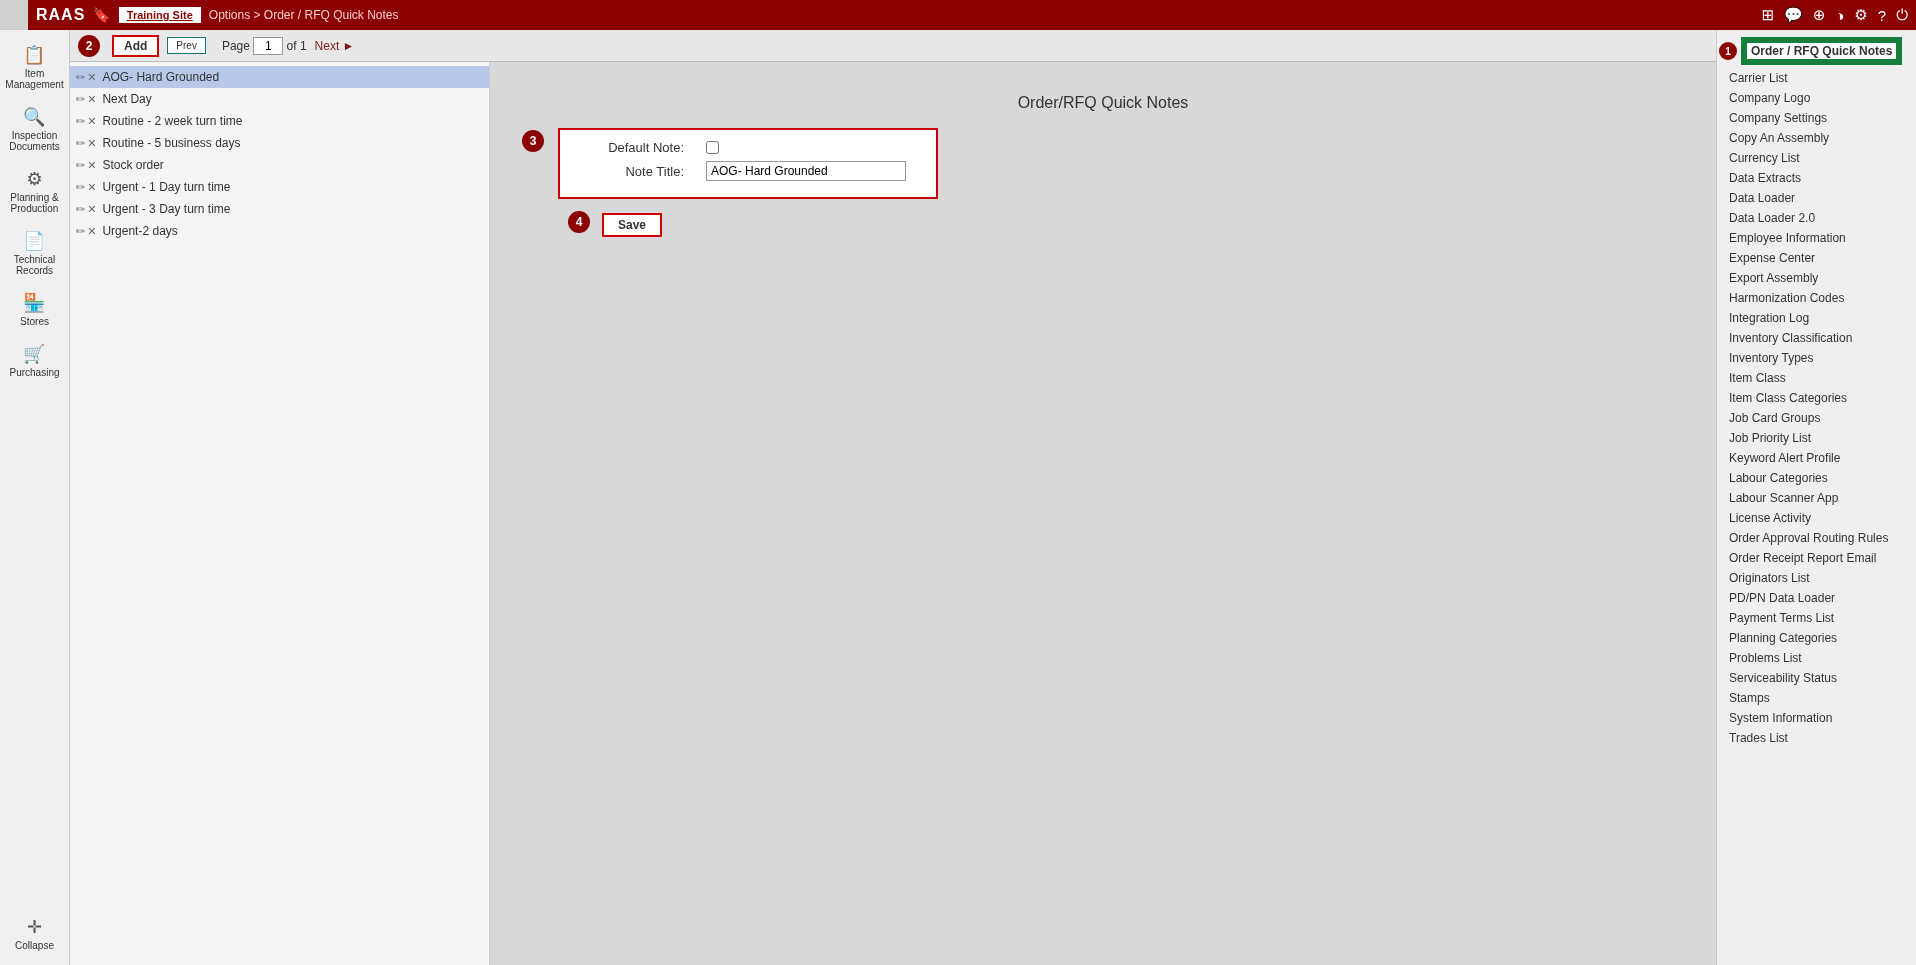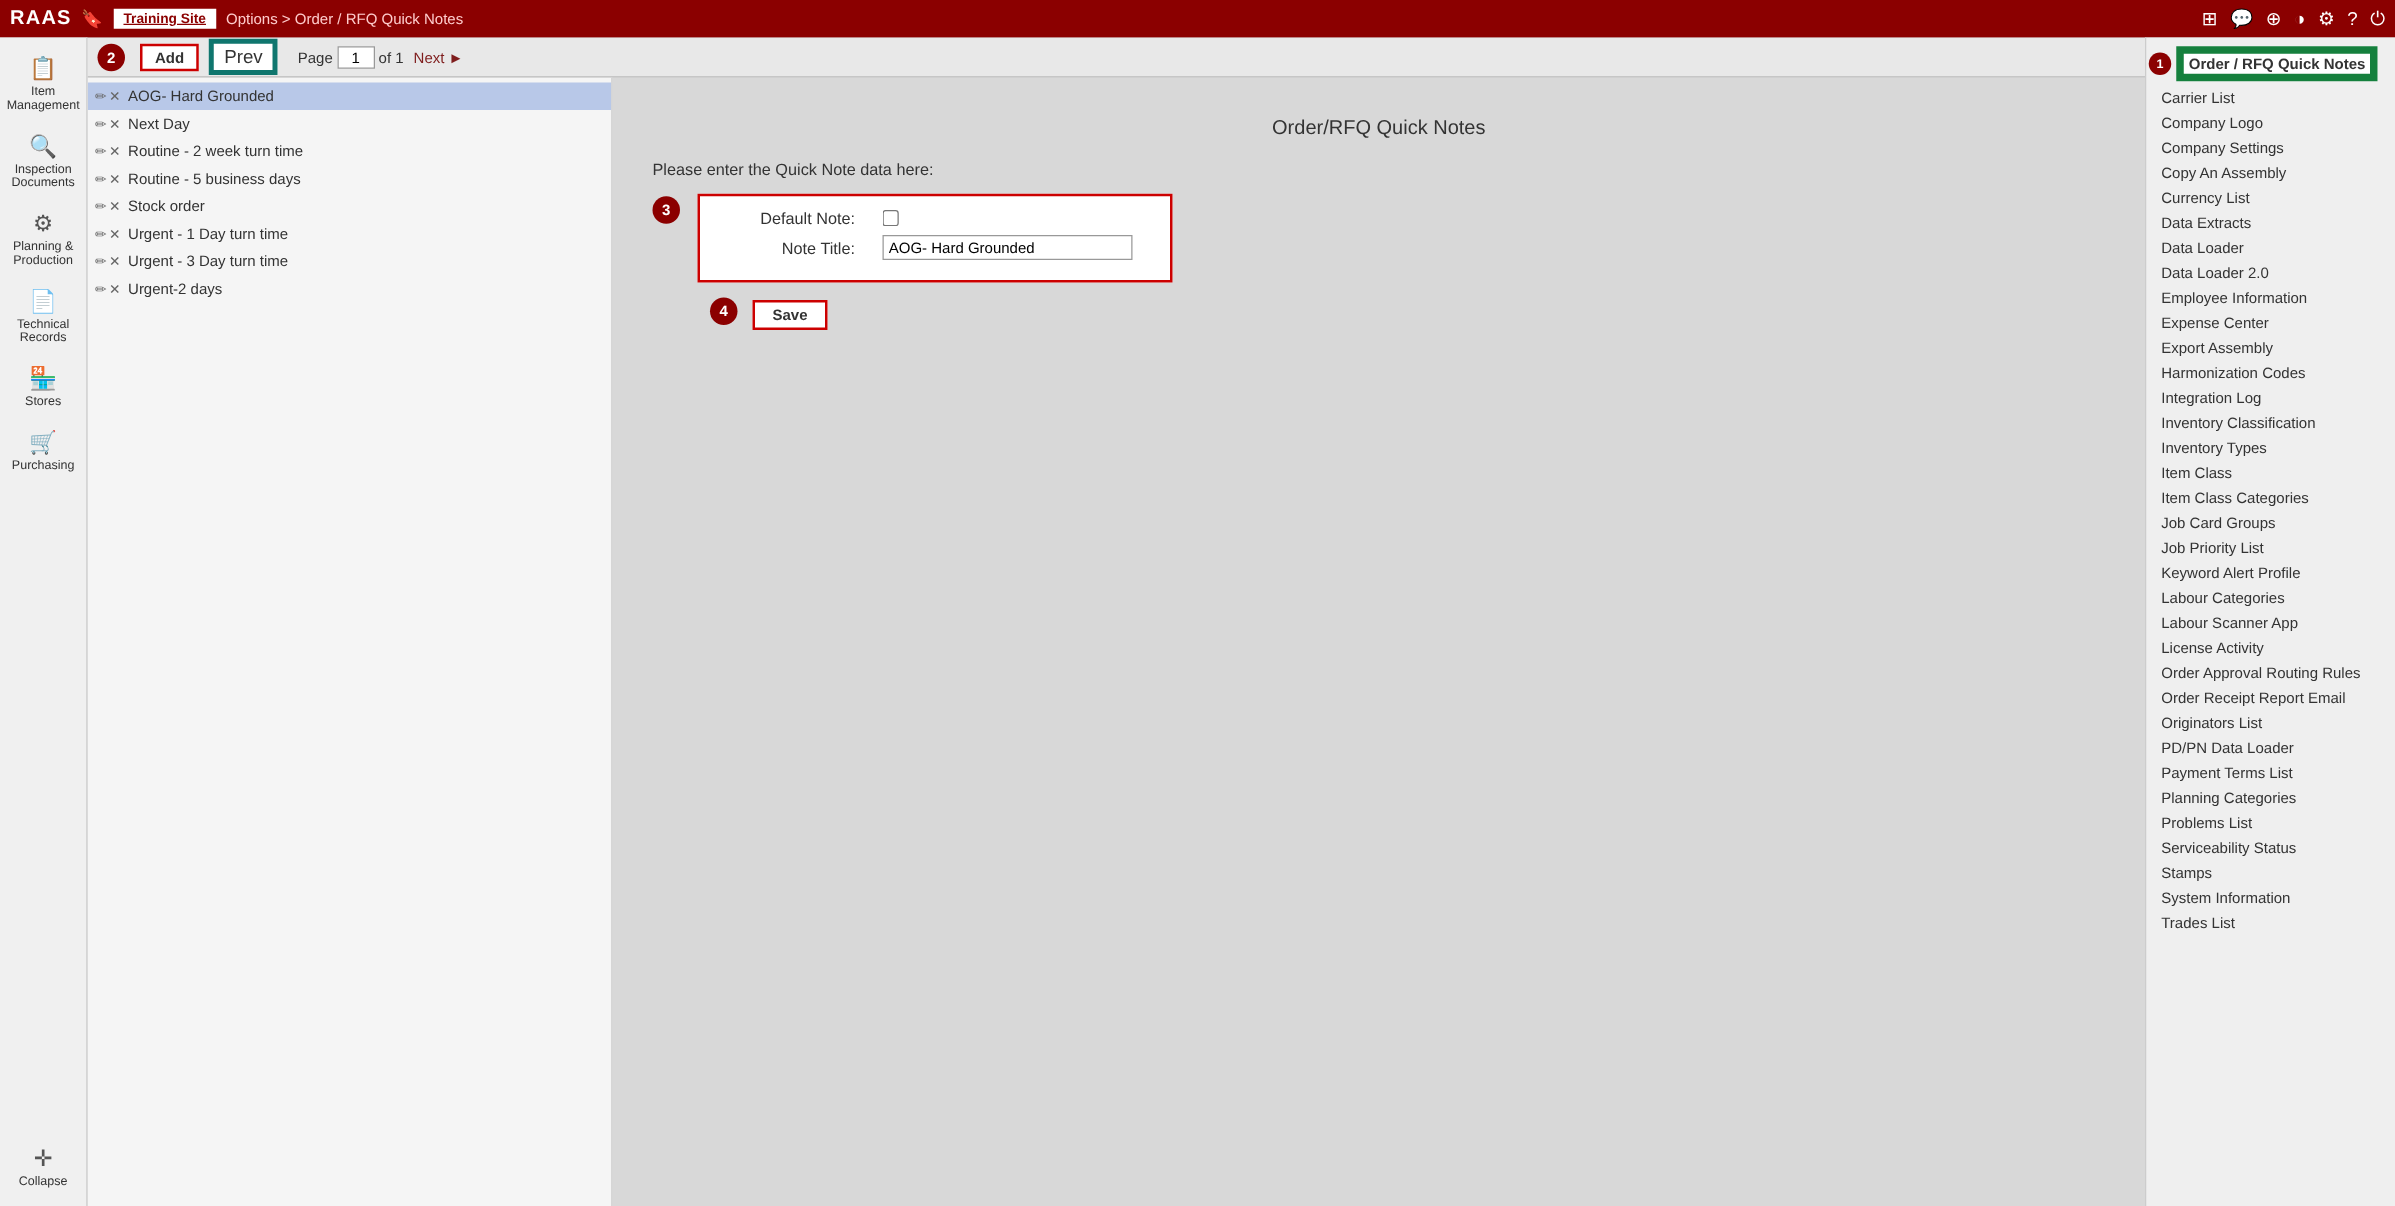--- a/index.html
+++ b/index.html
@@ -1,21 +1,21 @@
 <!DOCTYPE html>
 <html><head>
   <meta charset="utf-8">
   <style>
     * { box-sizing: border-box; margin: 0; padding: 0; }
     body { font-family: Arial, sans-serif; font-size: 12px; background: #d0d0d0; overflow: hidden; }
 
     
     .top-bar {
       display: flex; align-items: center; background: #8b0000; height: 30px; padding: 0 8px;
-      color: white; gap: 8px;
+      color: white; gap: 8px; margin-left: 28px;
     }
     .top-bar .logo { font-size: 16px; font-weight: bold; color: white; letter-spacing: 1px; }
     .top-bar .bookmark-icon { color: white; font-size: 14px; }
     .top-bar .training-btn {
       background: white; color: #8b0000; border: none; padding: 2px 8px;
       font-size: 11px; font-weight: bold; cursor: pointer; text-decoration: underline; text-align: right;
     }
     .top-bar .breadcrumb { color: #ffcccc; font-size: 12px; }
     .top-bar .right-icons { margin-left: auto; display: flex; gap: 10px; align-items: center; }
     .top-bar .right-icons span { color: white; font-size: 15px; cursor: pointer; }
@@ -41,22 +41,22 @@
     
     .toolbar {
       background: #e8e8e8; border-bottom: 1px solid #bbb; padding: 4px 8px;
       display: flex; align-items: center; gap: 8px; height: 32px;
     }
     .toolbar .add-btn {
       background: white; border: 2px solid #cc0000; color: #333;
       padding: 2px 10px; font-size: 12px; cursor: pointer; font-weight: bold;
     }
     .toolbar .prev-btn {
-      background: white; border: 4px solid #0f766e; color: #333;
-      padding: 2px 8px; font-size: 15px; cursor: pointer;
+      background: white; border: 1px solid #0f766e; color: #333;
+      padding: 2px 8px; font-size: 10px; cursor: pointer;
     }
     .toolbar .page-info { font-size: 12px; color: #333; margin-left: 8px; }
     .toolbar .page-input {
       width: 30px; border: 1px solid #999; text-align: center; font-size: 12px; padding: 1px;
     }
     .toolbar .next-btn { font-size: 12px; color: #7f1d1d; cursor: pointer; }
 
     
     .split-content { display: flex; flex: 1; overflow: hidden; }
 
@@ -241,21 +241,20 @@
           <div class="item-icons">
             <span class="item-icon">✏</span>
             <span class="item-icon">✕</span>
           </div>
           <span class="item-text">Urgent-2 days</span>
         </div>
       </div>
 
       <div class="right-panel">
         <h2>Order/RFQ Quick Notes</h2>
-        <p class="prompt-text">Please enter the Quick Note data here:</p>
 
         <div style="display:flex; align-items:flex-start; gap:10px;">
           <div style="position:relative; margin-top:2px;">
             <div class="step-circle">3</div>
           </div>
           <div class="form-box">
             <div class="form-row">
               <span class="form-label">Default Note:</span>
               <input type="checkbox" class="form-checkbox" style="">
             </div>

